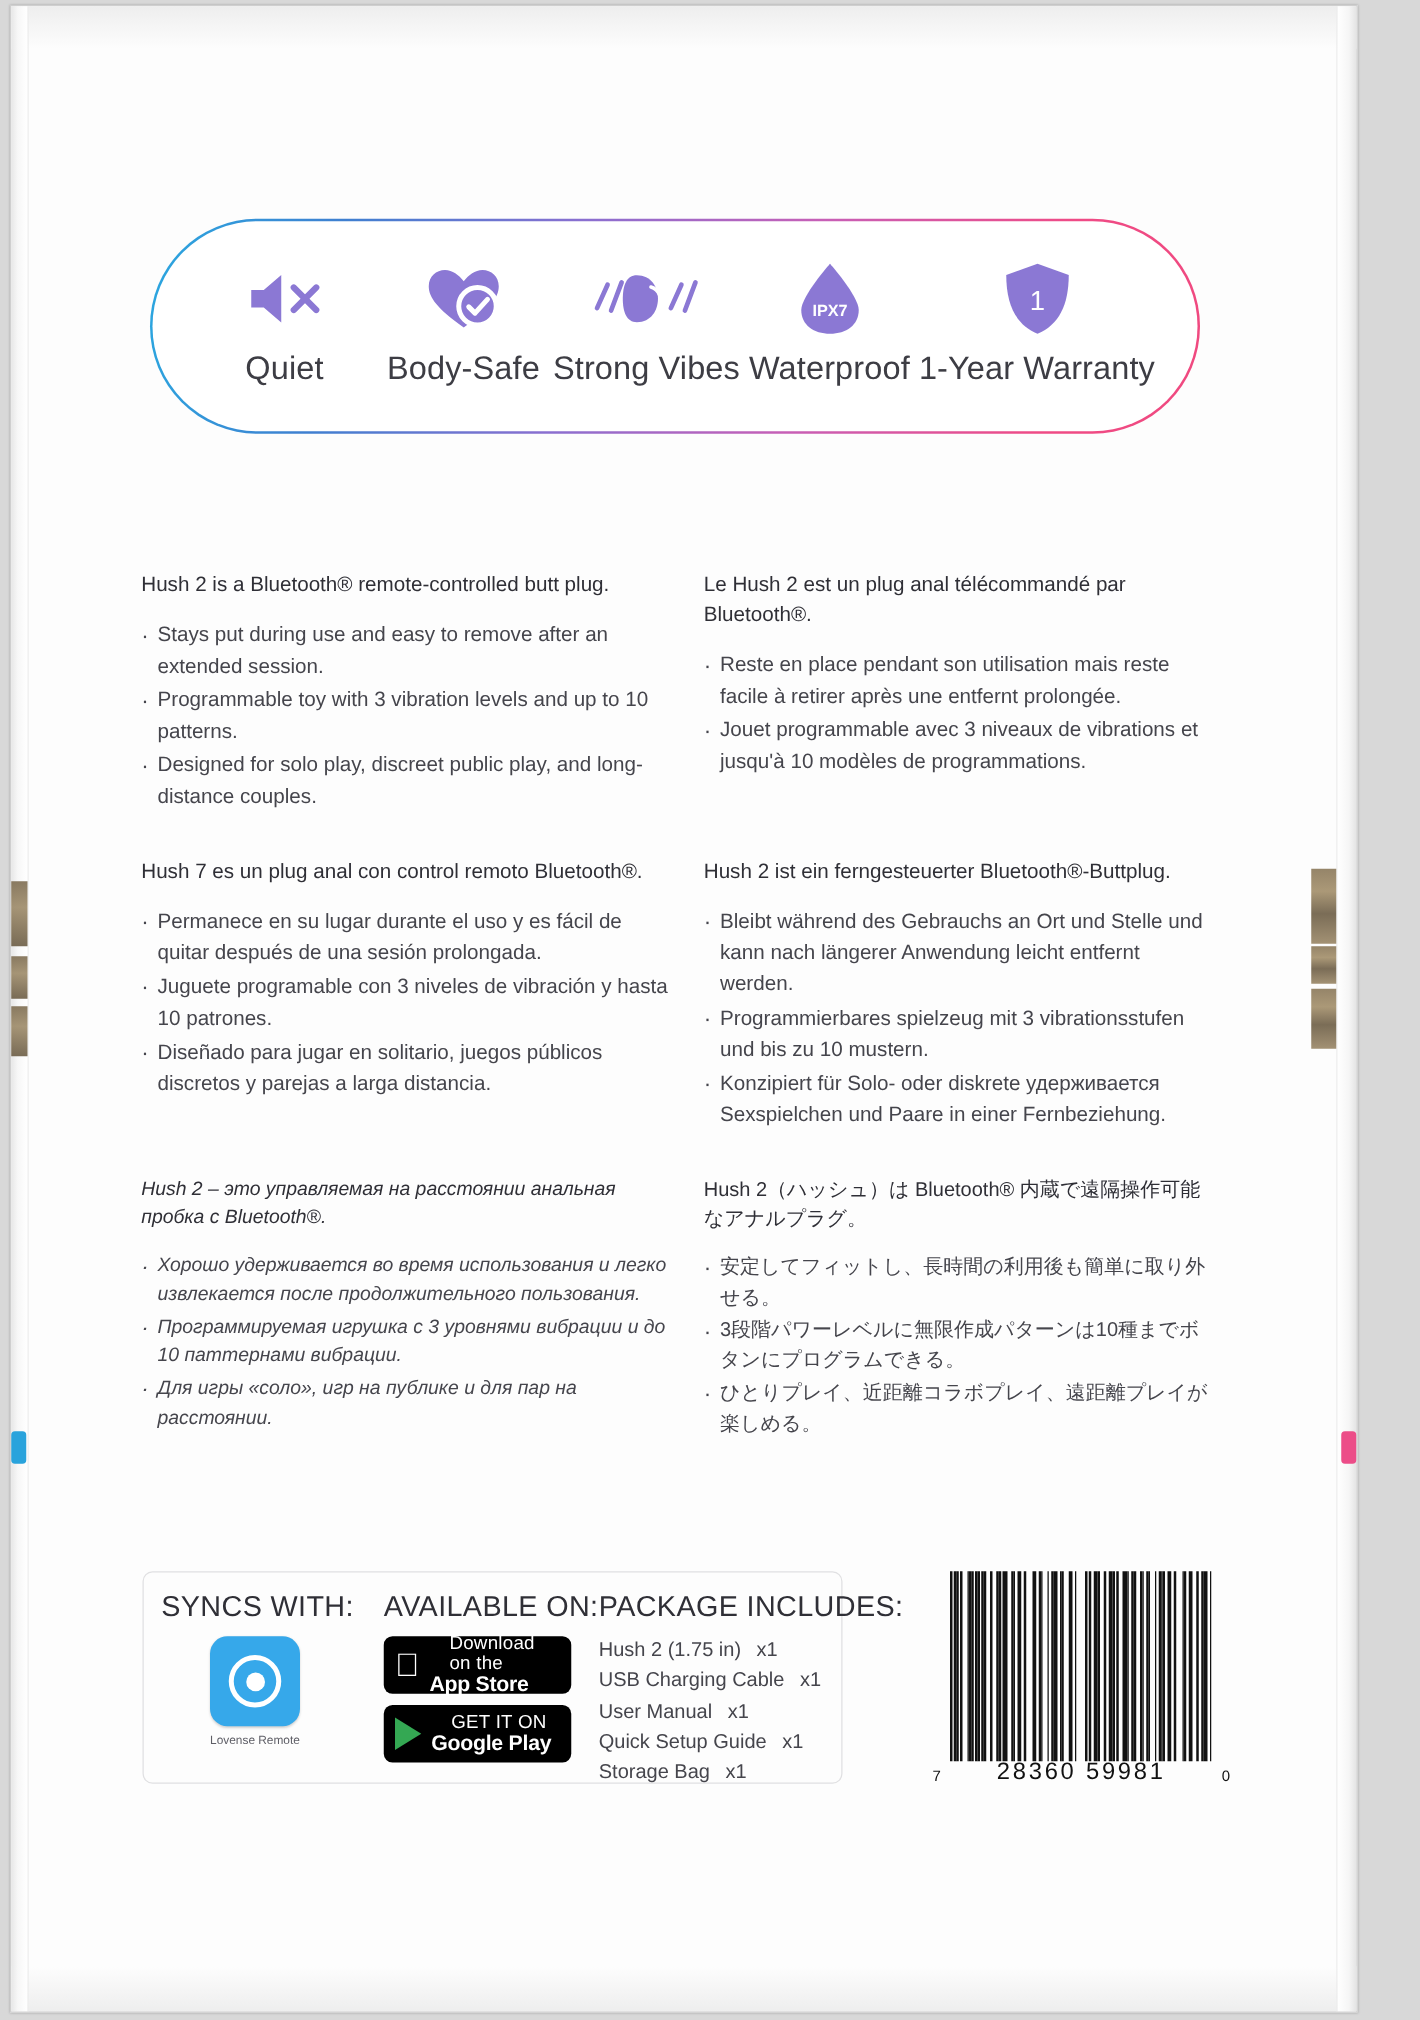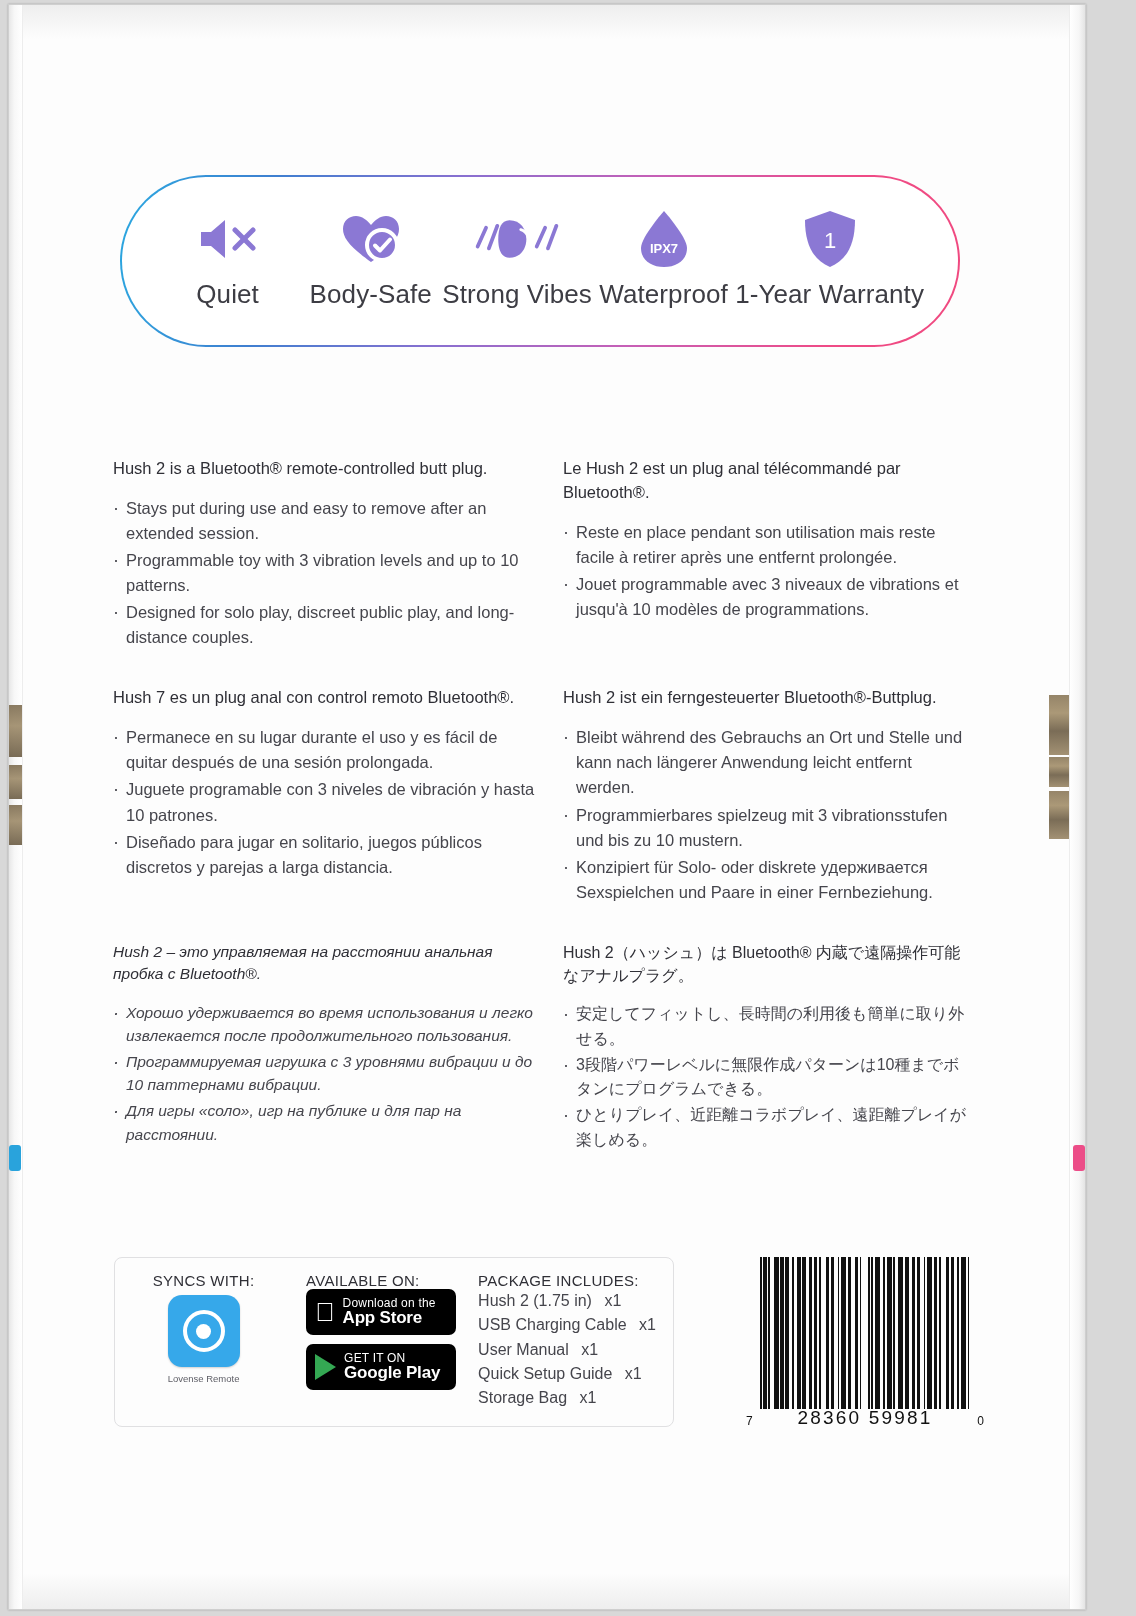--- a/index.html
+++ b/index.html
@@ -134,22 +134,22 @@
     position: absolute;
     left: 105px; top: 1252px;
     width: 560px; height: 170px;
     border: 1px solid #e0e0e2;
     border-radius: 8px;
     display: flex;
     padding: 14px 0 0 0;
   }
   .ip-col { padding: 0 14px; }
   .ip-title {
-    font-size: 15px; color: #2f2f36; letter-spacing: .3px;
-    white-space: nowrap;
+    font-size: 23px; color: #2f2f36; letter-spacing: .3px;
+    margin-bottom: 10px; white-space: nowrap;
   }
   .ip-col.sync { width: 178px; text-align: center; }
   .lov-app {
     width: 72px; height: 72px; border-radius: 14px;
     background: #36a8ea;
     margin: 6px auto 0 auto;
     display: flex; align-items: center; justify-content: center;
     box-shadow: 0 1px 2px rgba(0,0,0,.18);
   }
   .lov-ring {
@@ -162,21 +162,21 @@
 
   .ip-col.stores { width: 172px; }
   .store-badge {
     width: 150px; height: 46px; border-radius: 7px;
     background: #000; color: #fff;
     display: flex; align-items: center; padding: 0 9px;
     margin-bottom: 9px;
   }
   .store-badge .logo { font-size: 26px; line-height: 1; margin-right: 8px; }
   .store-badge .txt { line-height: 1.05; }
-  .store-badge .t1 { font-size: 12px; letter-spacing: .2px; }
+  .store-badge .t1 { font-size: 15px; letter-spacing: .2px; margin-left: 16px; }
   .store-badge .t2 { font-size: 17px; font-weight: 700; letter-spacing: -.2px; }
   .gp-tri {
     width: 0; height: 0; margin-right: 8px;
     border-top: 13px solid transparent;
     border-bottom: 13px solid transparent;
     border-left: 21px solid #34a853;
     position: relative;
   }
 
   .ip-col.includes { width: 210px; }

